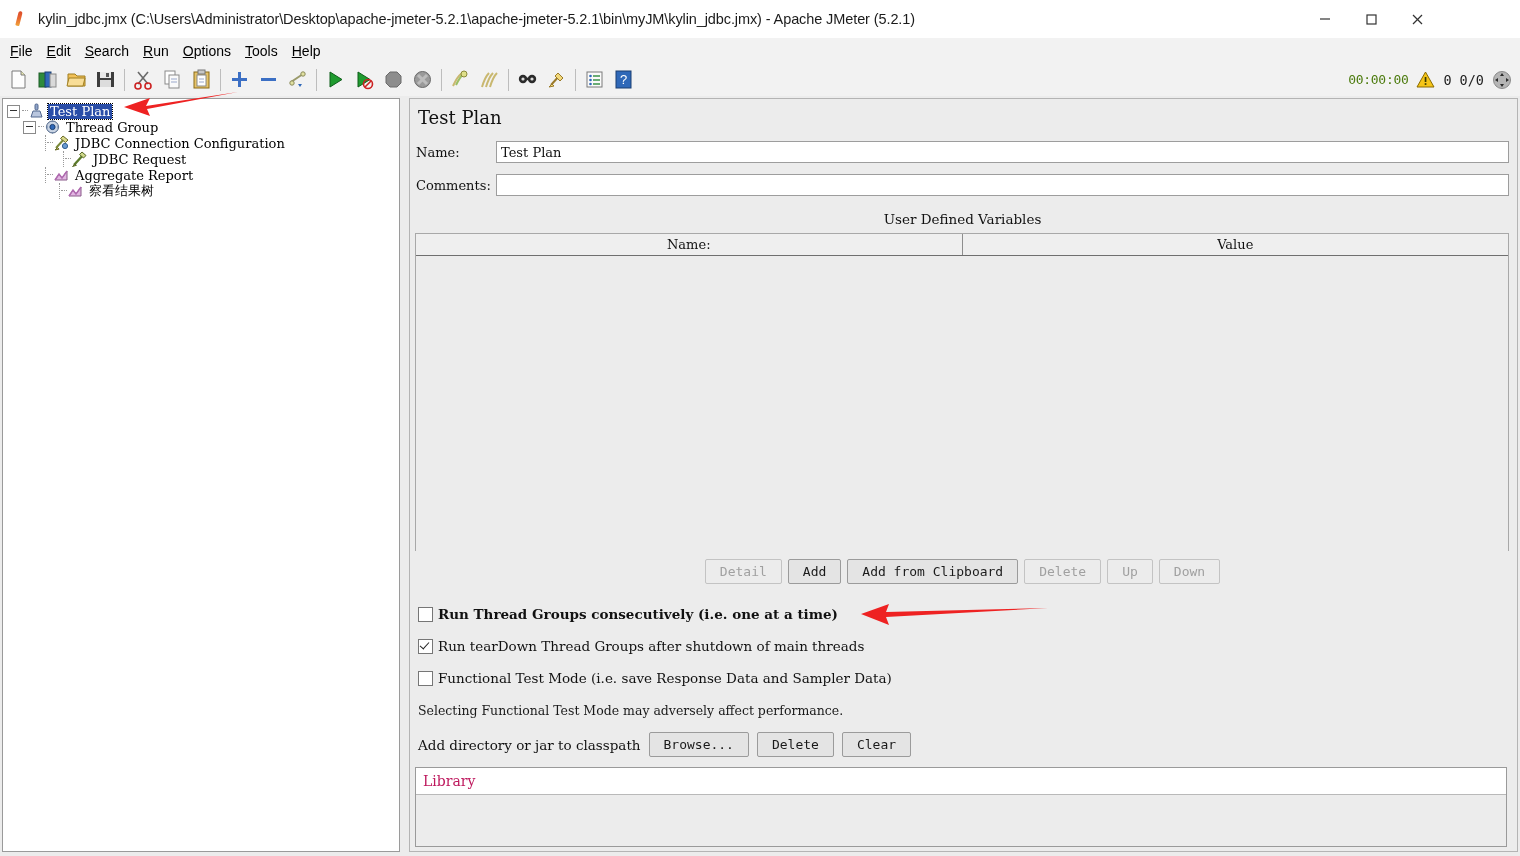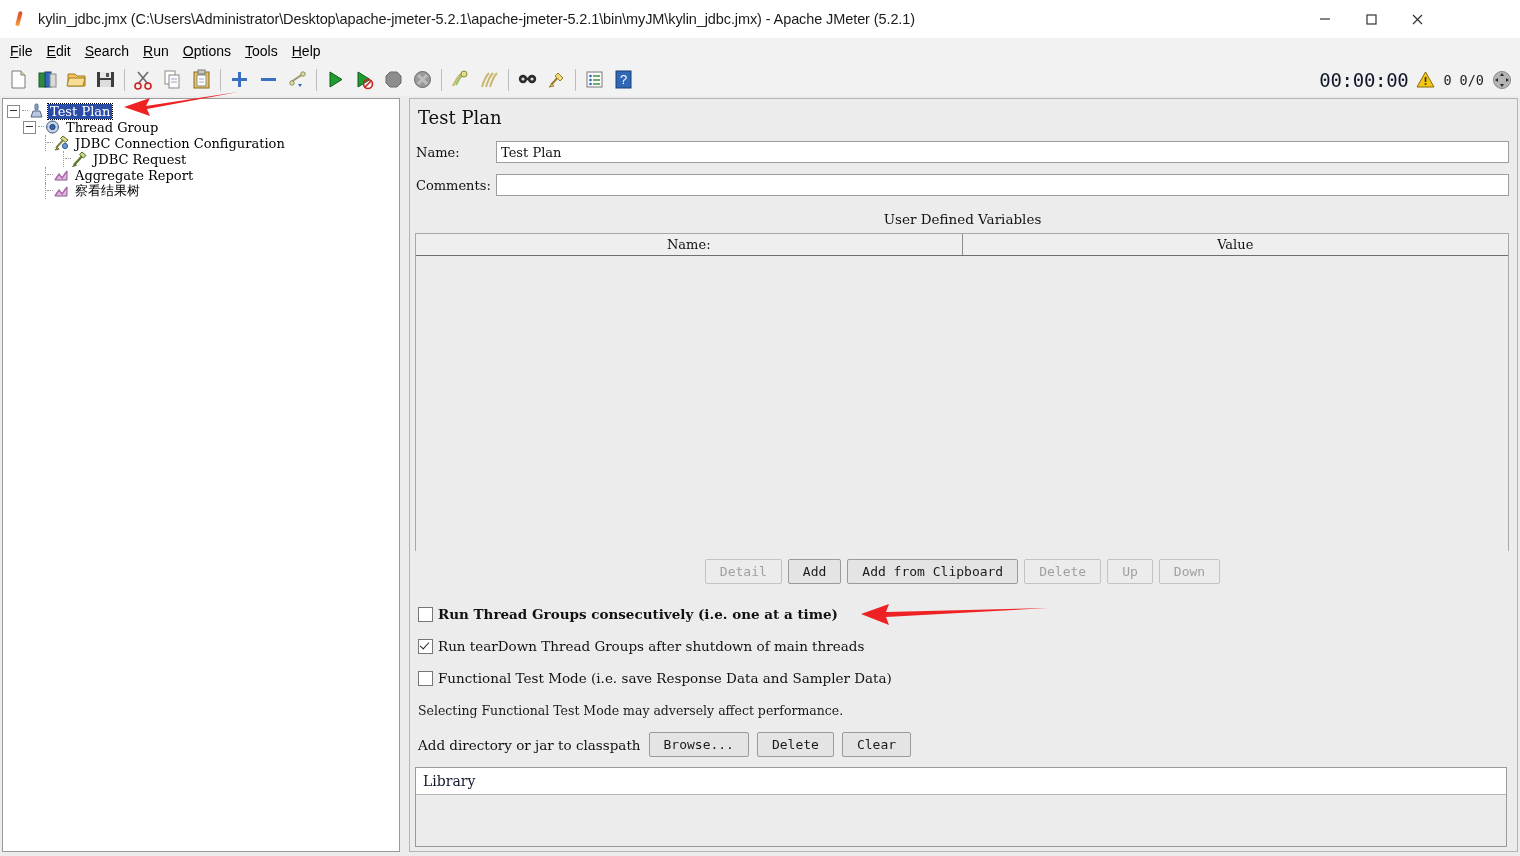--- a/index.html
+++ b/index.html
@@ -88,22 +88,22 @@
     background: #bdbdbd;
     margin: 0 4px;
   }
   .tb-right {
     position: absolute; right: 8px; top: 0;
     height: 33px;
     display: flex; align-items: center; gap: 8px;
   }
   .tb-timer {
     font-family: "DejaVu Sans Mono", monospace;
-    font-size: 19px;
-    color: #0f172a;
+    font-size: 13px;
+    color: #4d7c0f;
     letter-spacing: -0.3px;
   }
   .tb-count {
     font-family: "DejaVu Sans Mono", monospace;
     font-size: 13.5px;
     color: #222;
   }
 
   
   .body-area {
@@ -266,21 +266,21 @@
     border: 1px solid #9a9a9a;
     background: #ececec;
     box-sizing: border-box;
   }
   .lib-head {
     height: 26px; background: #ffffff;
     border-bottom: 1px solid #b9b9b9;
     display: flex; align-items: center;
     padding-left: 7px;
     font-family: "DejaVu Serif", serif;
-    font-size: 14px; color: #0f172a;
+    font-size: 14px; color: #be185d;
   }
 
   
   .arrow { position: absolute; pointer-events: none; }
 </style>
 </head>
 <body>
 
 <div id="app">
 
@@ -564,21 +564,21 @@
           <div class="dots"></div>
         <div class="ic">
           <svg width="17" height="16" viewBox="0 0 17 16">
               <path d="M2 13 l4 -6 l3 4 l5 -7 v9 z" fill="#e2b6e2" stroke="#8a5a8a"></path>
               <path d="M2 13 l4 -6 l3 4 l5 -7" fill="none" stroke="#b06ab0" stroke-width="1.4"></path>
             </svg>
         </div>
         <div class="lbl">Aggregate Report</div>
       </div>
 
-      <div class="tree-row" style="padding-left:42px;">
+      <div class="tree-row" style="padding-left:56px;">
         <div class="vline"></div>
           <div class="dots"></div>
         <div class="ic">
           <svg width="17" height="16" viewBox="0 0 17 16">
               <path d="M2 13 l4 -6 l3 4 l5 -7 v9 z" fill="#e2b6e2" stroke="#8a5a8a"></path>
               <path d="M2 13 l4 -6 l3 4 l5 -7" fill="none" stroke="#b06ab0" stroke-width="1.4"></path>
             </svg>
         </div>
         <div class="lbl" style="font-family:'DejaVu Sans',sans-serif;font-size:13px;">察看结果树</div>
       </div>

